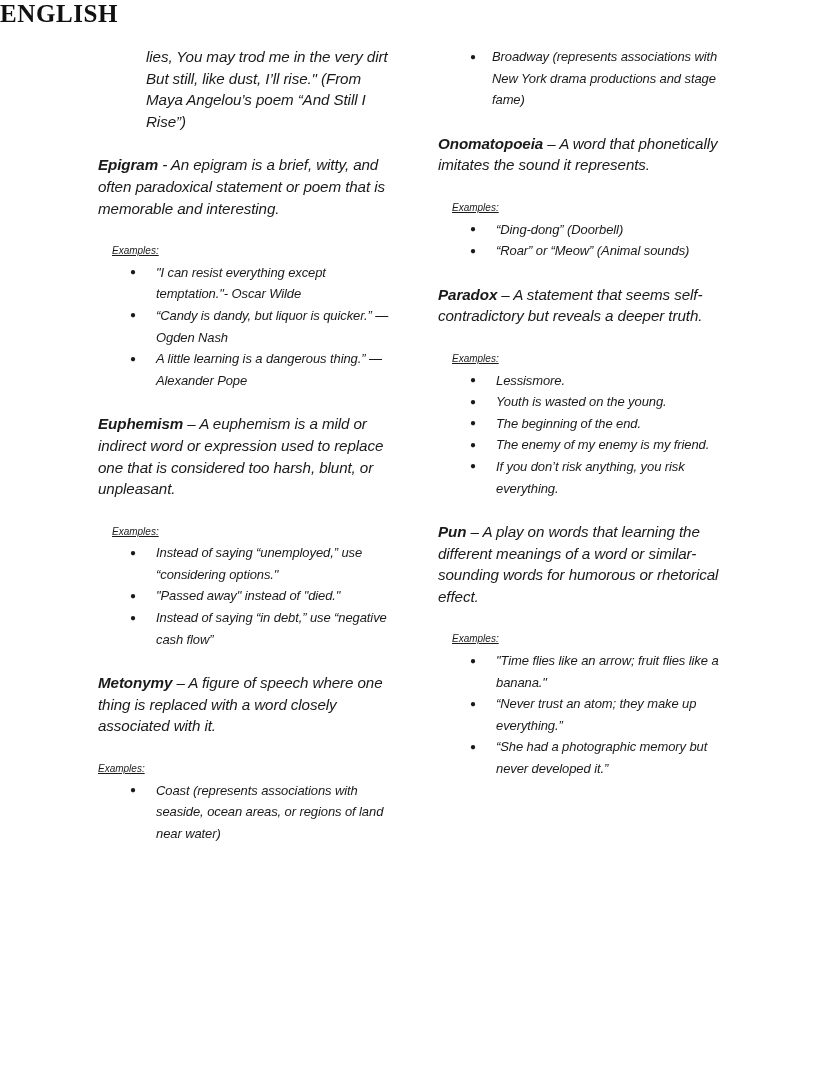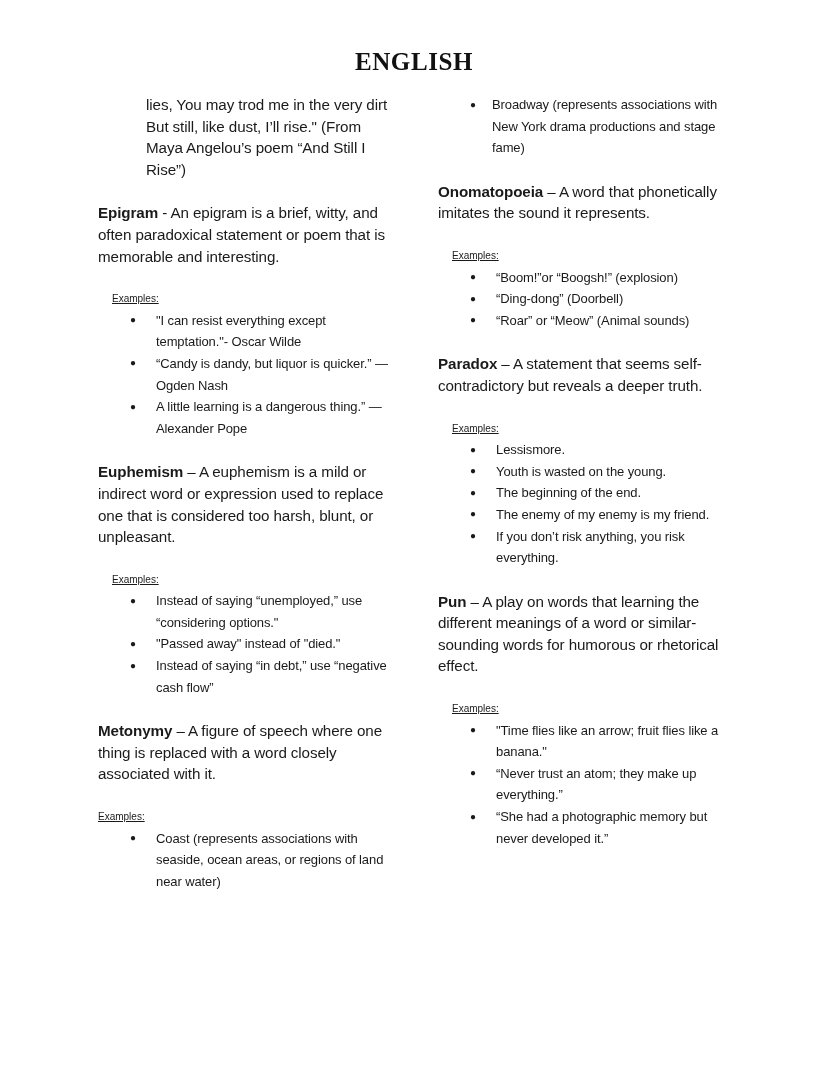--- a/index.html
+++ b/index.html
@@ -22,23 +22,21 @@
     position: relative;
     background: #ffffff;
     box-sizing: border-box;
   }
 
   .page-title {
     font-family: "Liberation Serif", serif;
     font-weight: bold;
     font-size: 25px;
     letter-spacing: 0.6px;
-    text-align: center;
-    margin: 0;
-    padding-top: 48px;
+    margin: 0;
     color: #111111;
   }
 
   .columns {
     display: flex;
     align-items: flex-start;
     padding-left: 96px;
     padding-right: 72px;
     padding-top: 18px;
     box-sizing: border-box;
@@ -52,20 +50,21 @@
     padding-left: 2px;
     padding-right: 0px;
   }
   .col-right {
     width: 300px;
     margin-left: 42px;
   }
 
   .block {
     margin-bottom: 0;
+    font-style: italic;
   }
 
   .para {
     font-size: 15.2px;
     line-height: 21.6px;
     margin: 0;
     letter-spacing: -0.1px;
   }
   .para.indent {
     padding-left: 48px;
@@ -176,21 +175,20 @@
         </ul>
       </div>
 
       <div class="spacer-md"></div>
 
       <div class="block">
         <p class="para"><span class="term">Onomatopoeia</span><span> – </span><span>A word that phonetically imitates the sound it represents.</span></p>
         <div class="spacer-sm"></div>
         <div class="examples-row ex-indent-14"><span class="examples-label">Examples:</span></div>
         <ul class="bullets">
-          <li>“Boom!”or “Boogsh!” (explosion)</li>
           <li>“Ding-dong” (Doorbell)</li>
           <li>“Roar” or “Meow” (Animal sounds)</li>
         </ul>
       </div>
 
       <div class="spacer-md"></div>
 
       <div class="block">
         <p class="para"><span class="term">Paradox</span><span> – </span><span>A statement that seems self-contradictory but reveals a deeper truth.</span></p>
         <div class="spacer-sm"></div>

